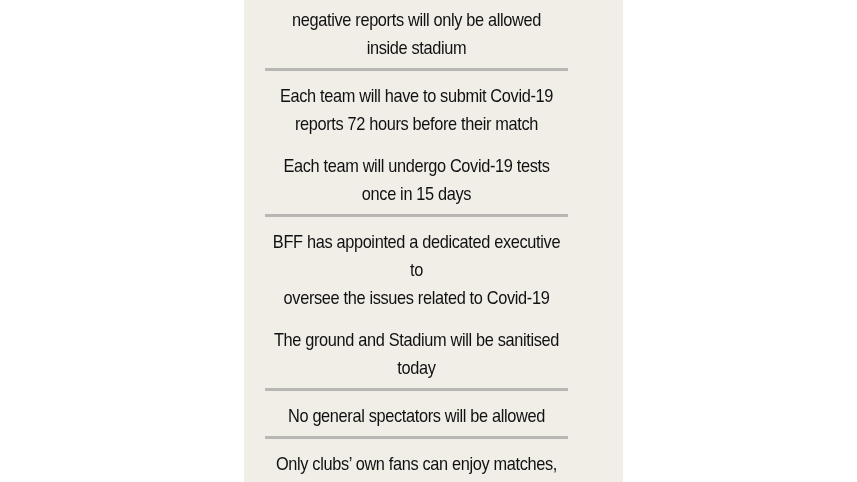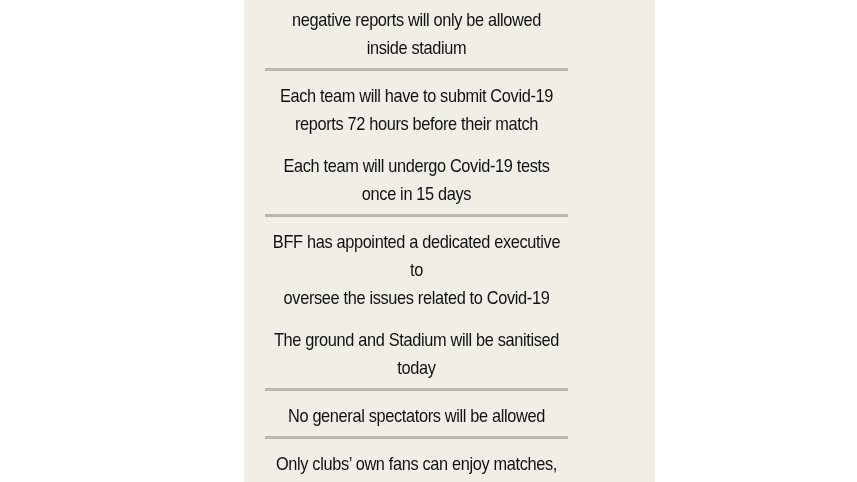--- a/index.html
+++ b/index.html
@@ -1,18 +1,18 @@
 <!DOCTYPE html>
 <html><head>
 <meta charset="utf-8">
 <style>
   html, body { margin:0; padding:0; }
   body { width:857px; height:482px; background:#ffffff; position:relative; overflow:hidden; }
   .panel {
-    position:absolute; left:244px; top:0; width:411px; height:482px;
+    position:absolute; left:244px; top:0; width:379px; height:482px;
     background:#f1eee8; overflow:hidden;
   }
   .inner { position:absolute; left:0; top:-22px; width:345px; }
   .item {
     font-family:"Liberation Sans", sans-serif;
     font-size:19px; line-height:28px; color:#111111;
     text-align:center; letter-spacing:-0.4px;
     transform:scaleX(0.86); transform-origin:center;
     padding:0 0; margin:0;
     white-space:normal;

